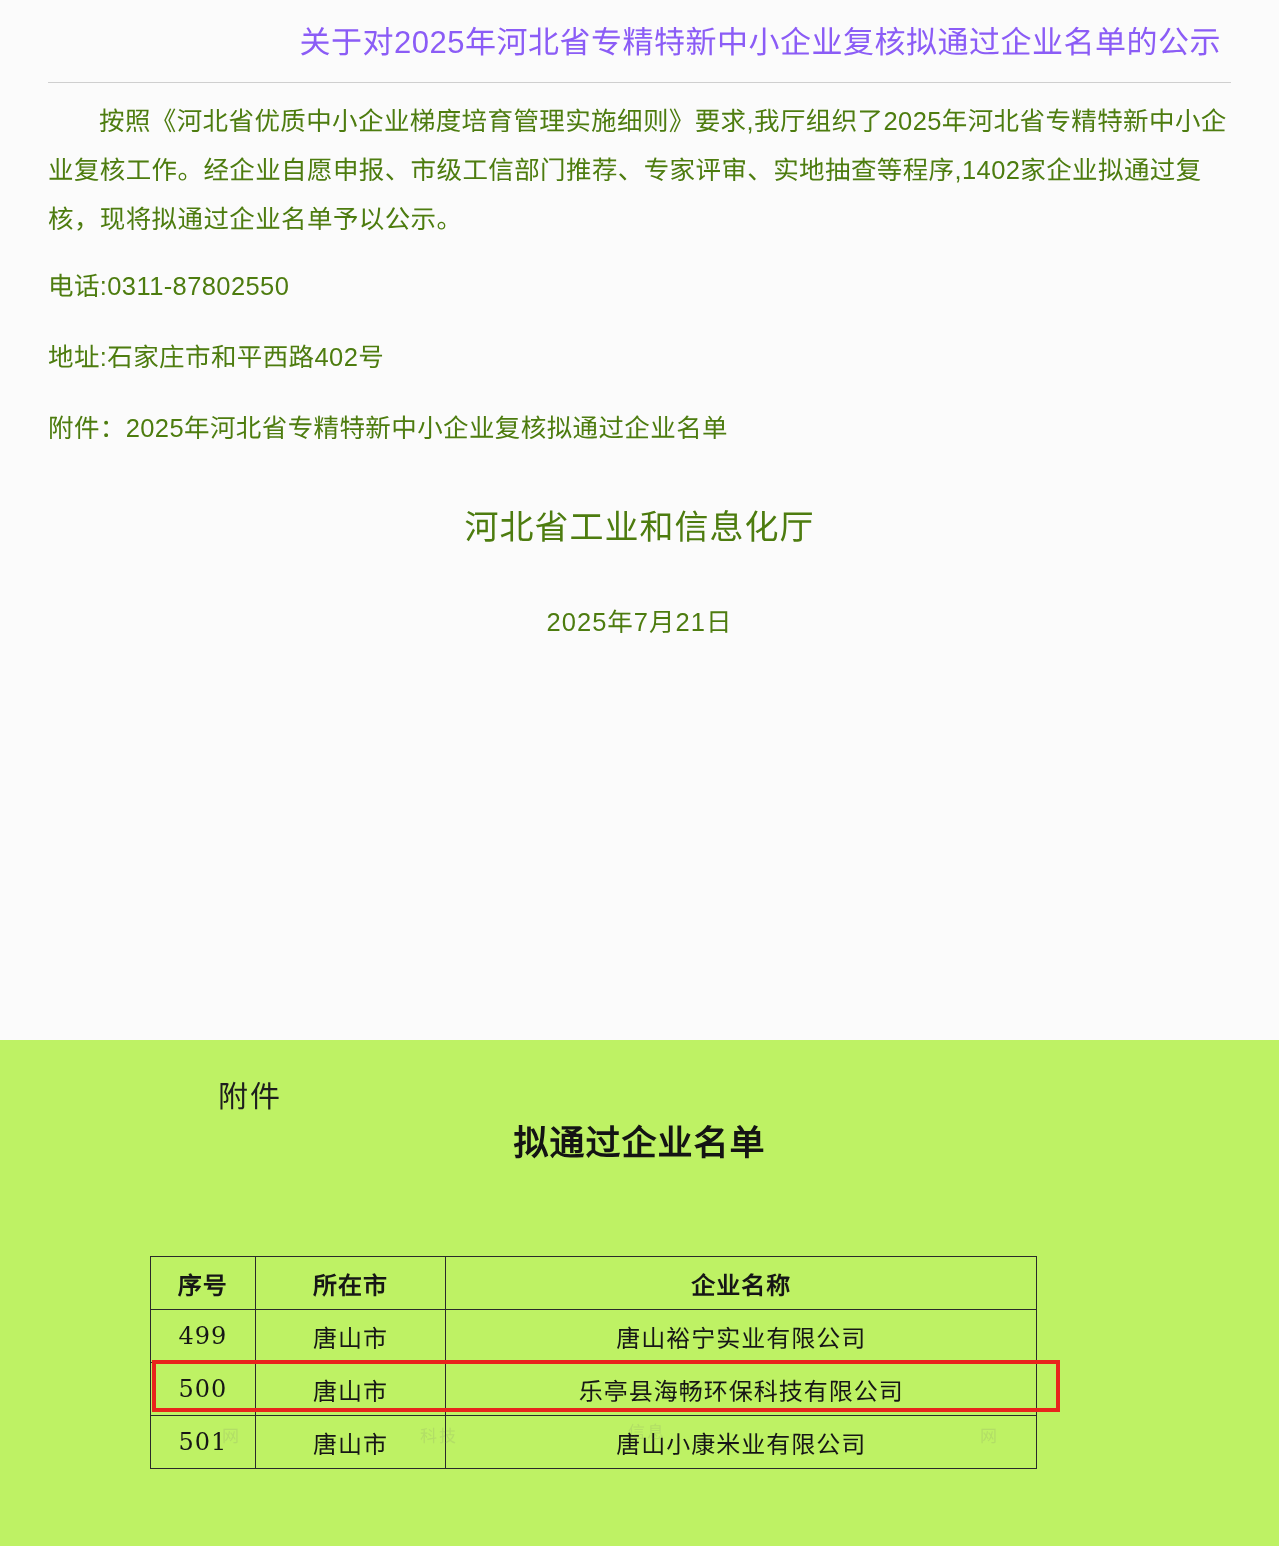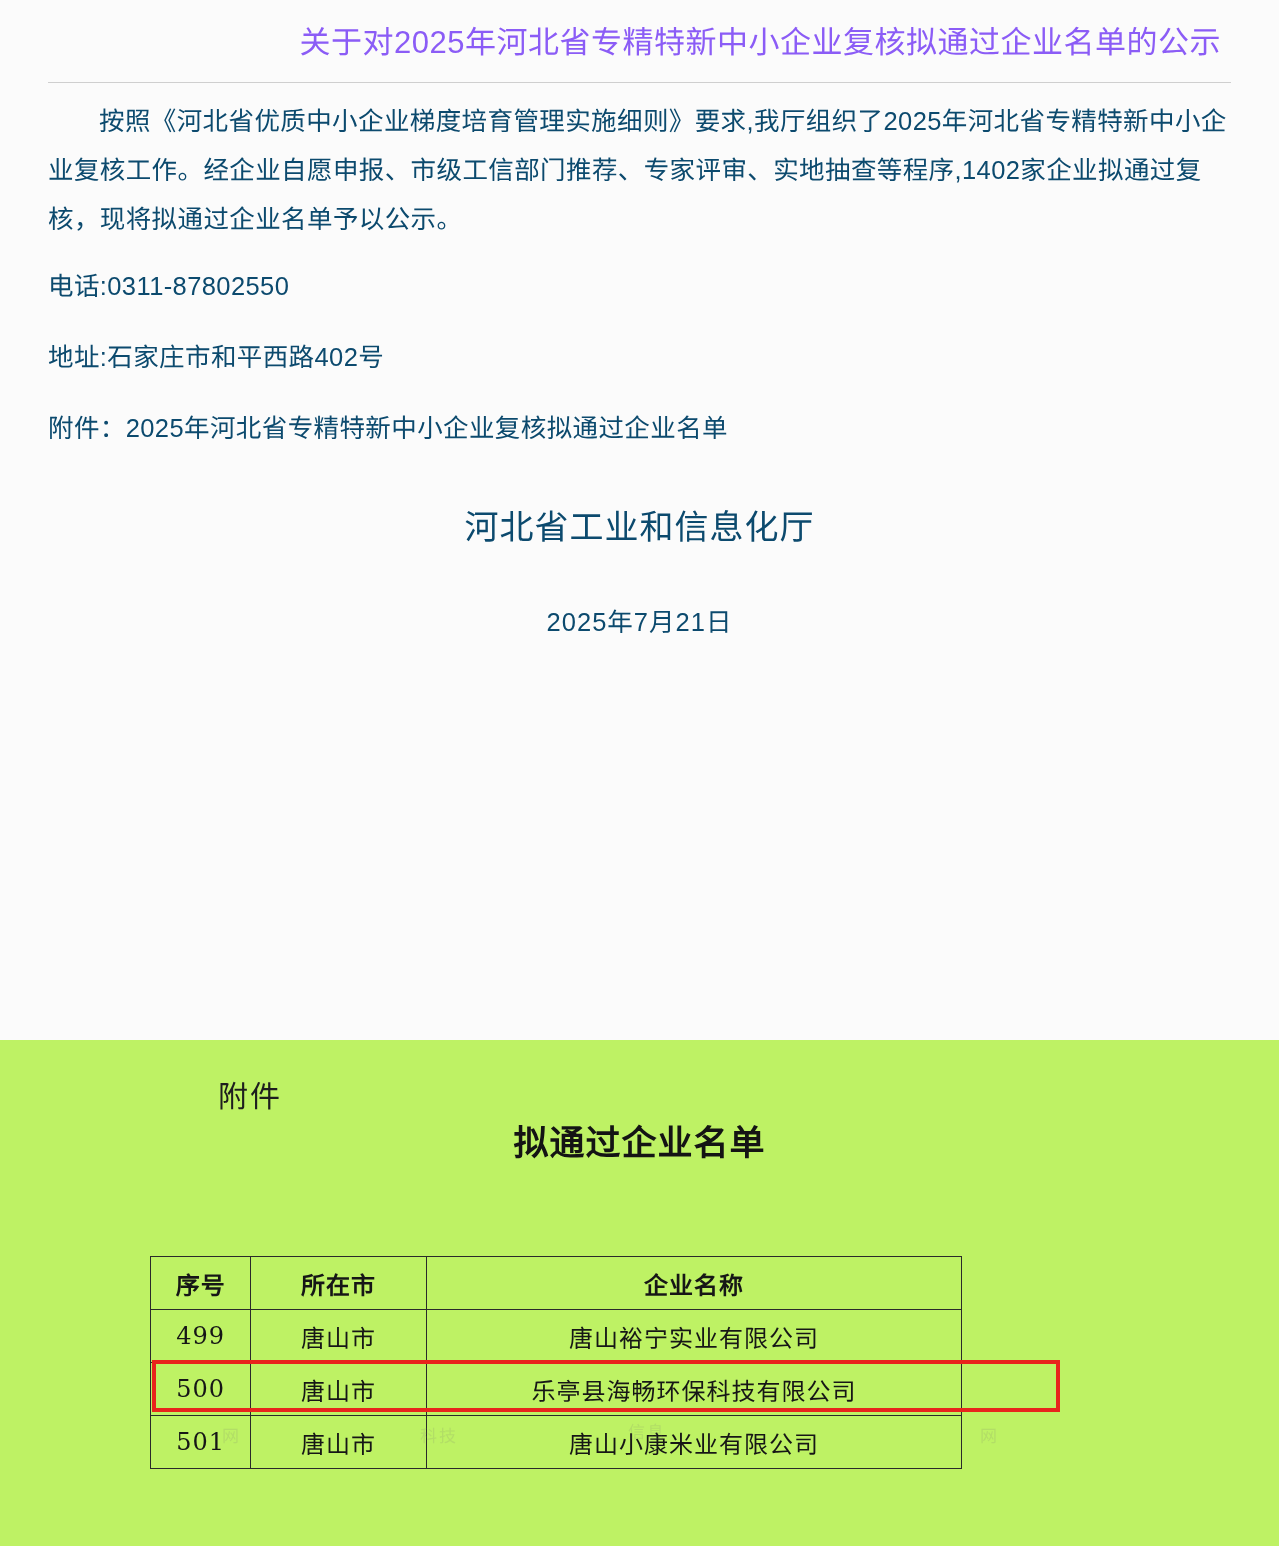--- a/index.html
+++ b/index.html
@@ -39,21 +39,21 @@
   }
 
   .title-rule {
     border-top: 1px solid #cfcfcf;
     margin: 0 0 14px 0;
   }
 
   .notice-body {
     font-size: 25.5px;
     line-height: 1.92;
-    color: #0c4a6e;
+    color: #4d7c0f;
     letter-spacing: 0.4px;
   }
 
   .para {
     margin: 0 0 18px 0;
     text-indent: 2em;
   }
 
   .line {
     margin: 0 0 22px 0;
@@ -107,21 +107,21 @@
     letter-spacing: 1px;
   }
   .att-title span.l2 {
     display: block;
   }
 
   table.list {
     position: absolute;
     left: 150px;
     top: 216px;
-    width: 812px;
+    width: 887px;
     border-collapse: collapse;
     font-family: "DejaVu Serif", "Liberation Serif", serif;
     background: transparent;
   }
   table.list th,
   table.list td {
     border: 1.5px solid #2a2a2a;
     text-align: center;
     font-size: 24px;
     color: #161616;

